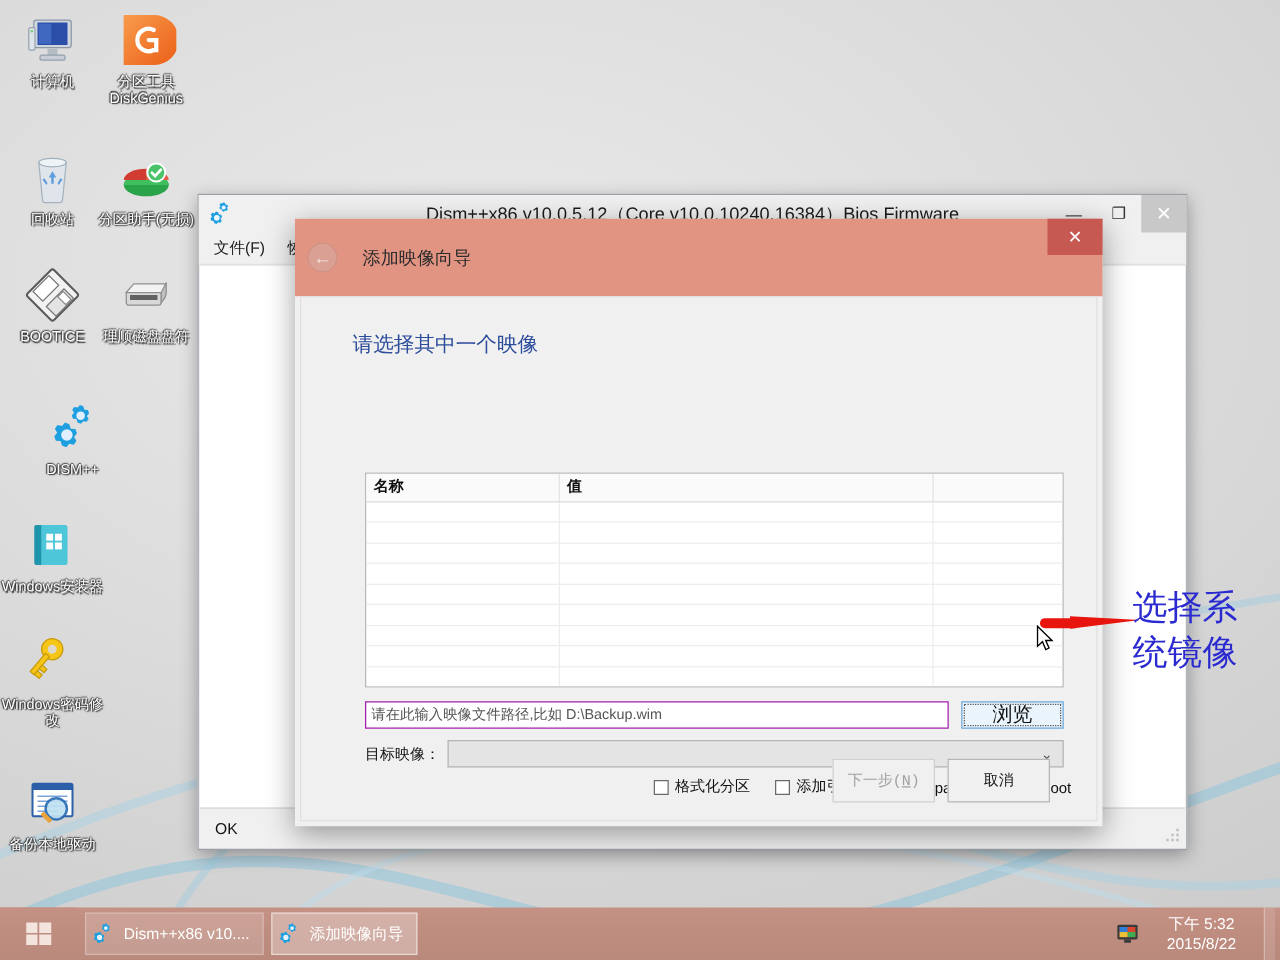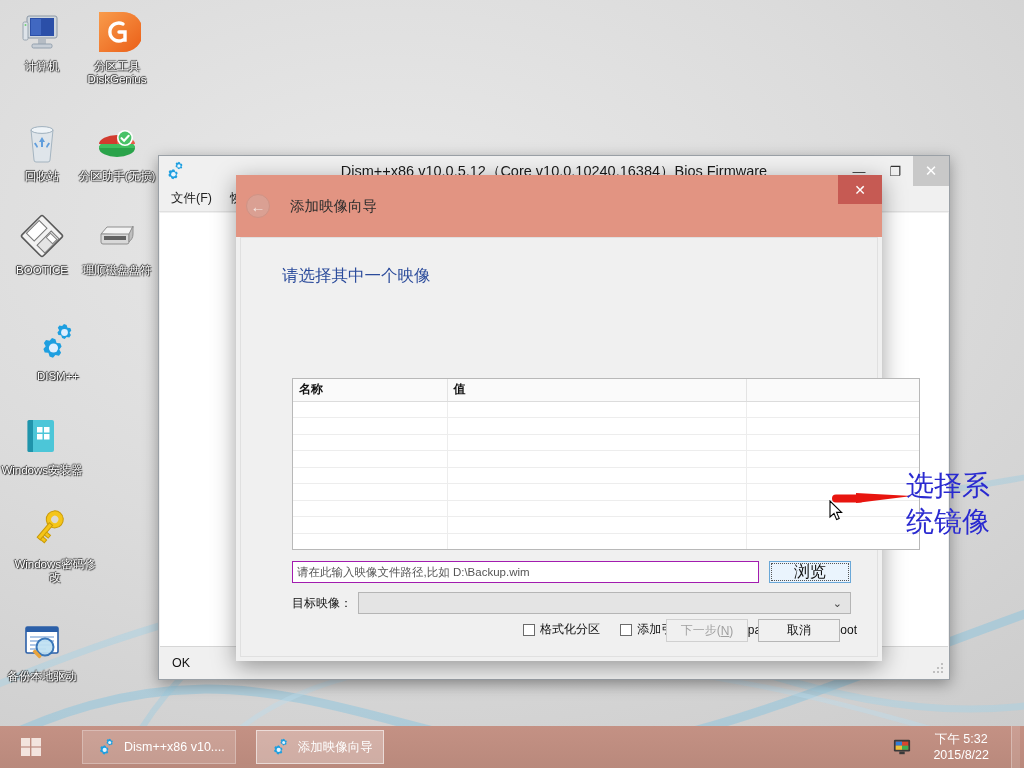--- a/index.html
+++ b/index.html
@@ -86,21 +86,21 @@
   #dialog .dlg-body {
     position: absolute; left: 4px; right: 4px; top: 62px; bottom: 4px;
     background: #f0f0f0; border: 1px solid #e0e0e0;
   }
   .heading {
     color: #2b4b9b; font-size: 16.5px; margin: 27px 0 0 41px;
   }
 
   
   .tbl-wrap {
-    position: absolute; left: 51px; top: 140px; width: 628px; height: 172px;
+    position: absolute; left: 51px; top: 140px; width: 559px; height: 172px;
     background: #fff; border: 1px solid #b8b8b8; overflow: hidden;
   }
   table.grid { width: 100%; border-collapse: collapse; table-layout: fixed; }
   table.grid th {
     height: 22px; background: #fafafa; border-bottom: 1px solid #dcdcdc;
     border-right: 1px solid #e3e3e3; text-align: left; padding-left: 6px;
     font-size: 12px; font-weight: bold; color: #111;
   }
   table.grid td {
     height: 16.5px; border-bottom: 1px solid #ededed; border-right: 1px solid #ededed;
@@ -134,23 +134,23 @@
   
   .cb-row {
     position: absolute; left: 236px; top: 383px; width: 380px;
     display: flex; justify-content: space-between; align-items: center; padding-left: 46px;
   }
   .cb { display: flex; align-items: center; gap: 5px; font-size: 12px; color: #111; }
   .cb .box { width: 12px; height: 12px; background: #fff; border: 1px solid #6b6b6b; }
   
   .footer { position: absolute; right: 37px; bottom: 14px; display: flex; gap: 10px; }
   .fbtn {
-    width: 82px; height: 23px; font-size: 12px;
+    width: 82px; height: 35px; font-size: 12px;
     display: flex; align-items: center; justify-content: center;
-    background: #f0f0f0; border: 1px solid #b6b6b6; color: #111;
+    background: #f0f0f0; border: 1px solid #b6b6b6; color: #111; font-family: Liberation Mono, monospace;
   }
   .fbtn.disabled { color: #a0a0a0; border-color: #d0d0d0; background: #f0f0f0; }
   .fbtn u { text-decoration: underline; }
 
   
   #annot {
     position: absolute; left: 906px; top: 468px; width: 118px;
     color: #2a2ad0; font-size: 28px; line-height: 36px;
     font-family: "DejaVu Sans", sans-serif; font-weight: 500;
   }
@@ -161,21 +161,21 @@
 
   
   #taskbar {
     position: absolute; left: 0; bottom: 0; width: 1024px; height: 42px;
     background: linear-gradient(#c49184, #b9897c);
     display: flex; align-items: center;
   }
   .startbtn { width: 62px; height: 42px; display: flex; align-items: center; justify-content: center;
               background: linear-gradient(#c49184, #b9897c); }
   .tb-item {
-    height: 34px; margin-left: 20px; padding: 0 10px 0 14px;
+    height: 34px; margin-left: 6px; padding: 0 10px 0 3px;
     display: flex; align-items: center; gap: 7px;
     background: rgba(255,255,255,.16); border: 1px solid rgba(255,255,255,.28);
     color: #fff; font-size: 12.5px; max-width: 176px; white-space: nowrap; overflow: hidden;
   }
   .tb-item.active { background: rgba(255,255,255,.30); border-color: rgba(255,255,255,.55); }
   .tb-tray { margin-left: auto; display: flex; align-items: center; gap: 22px; padding-right: 4px; }
   .clock { color: #fff; font-size: 12.5px; text-align: center; line-height: 16px; }
   .showdesk { width: 9px; height: 42px; background: rgba(255,255,255,.12); border-left: 1px solid rgba(255,255,255,.3); }
 </style>
 </head>
@@ -300,21 +300,21 @@
           <rect x="19" y="15" width="5.5" height="5.5"></rect>
           <rect x="26" y="15" width="5.5" height="5.5"></rect>
           <rect x="19" y="22" width="5.5" height="5.5"></rect>
           <rect x="26" y="22" width="5.5" height="5.5"></rect>
         </g>
       </svg>
     </div>
     <span class="cap">Windows安装器</span>
   </div>
 
-  <div class="dicon" style="left:13px; top:506px;">
+  <div class="dicon" style="left:0px; top:506px;">
     <div class="glyph">
       <svg viewBox="0 0 48 48" width="48" height="48">
         <g transform="rotate(40 24 24)">
           <circle cx="17" cy="16" r="8.5" fill="#f5c518" stroke="#c99a09"></circle>
           <circle cx="17" cy="16" r="3.6" fill="#ddd9cf"></circle>
           <rect x="15" y="22" width="4.2" height="19" fill="#f5c518" stroke="#c99a09"></rect>
           <rect x="19" y="31" width="5" height="3.6" fill="#f5c518" stroke="#c99a09"></rect>
           <rect x="19" y="37" width="5" height="3.6" fill="#f5c518" stroke="#c99a09"></rect>
         </g>
       </svg>

